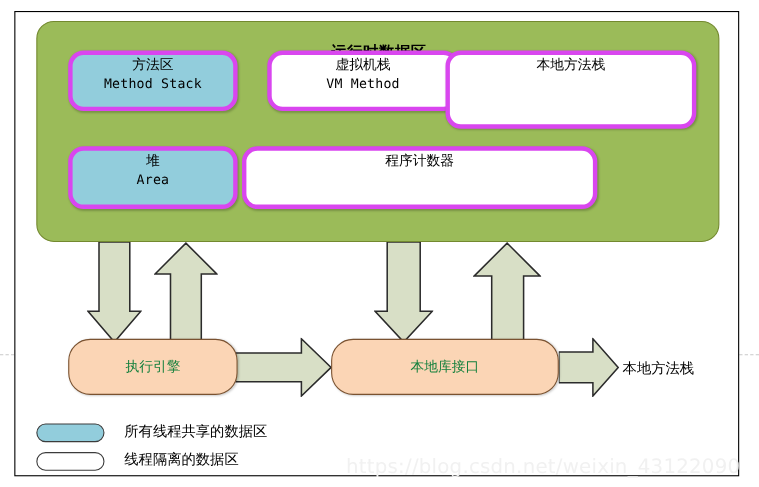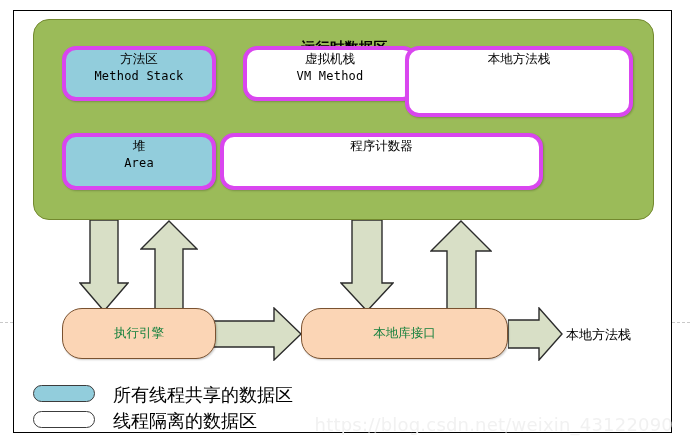--- a/index.html
+++ b/index.html
@@ -121,21 +121,21 @@
     width: 62px;
     height: 17px;
     border: 1px solid #3c3c3c;
     border-radius: 9px;
     box-sizing: border-box;
   }
   .legend-chip.shared   { background: #92CDDC; }
   .legend-chip.isolated { background: #FFFFFF; }
   .legend-text {
     position: absolute;
-    font-size: 18px;
+    font-size: 13px;
     color: #000000;
     white-space: nowrap;
   }
 
   
   .watermark {
     position: absolute;
     right: 17px;
     bottom: 8px;
     font-size: 18px;

